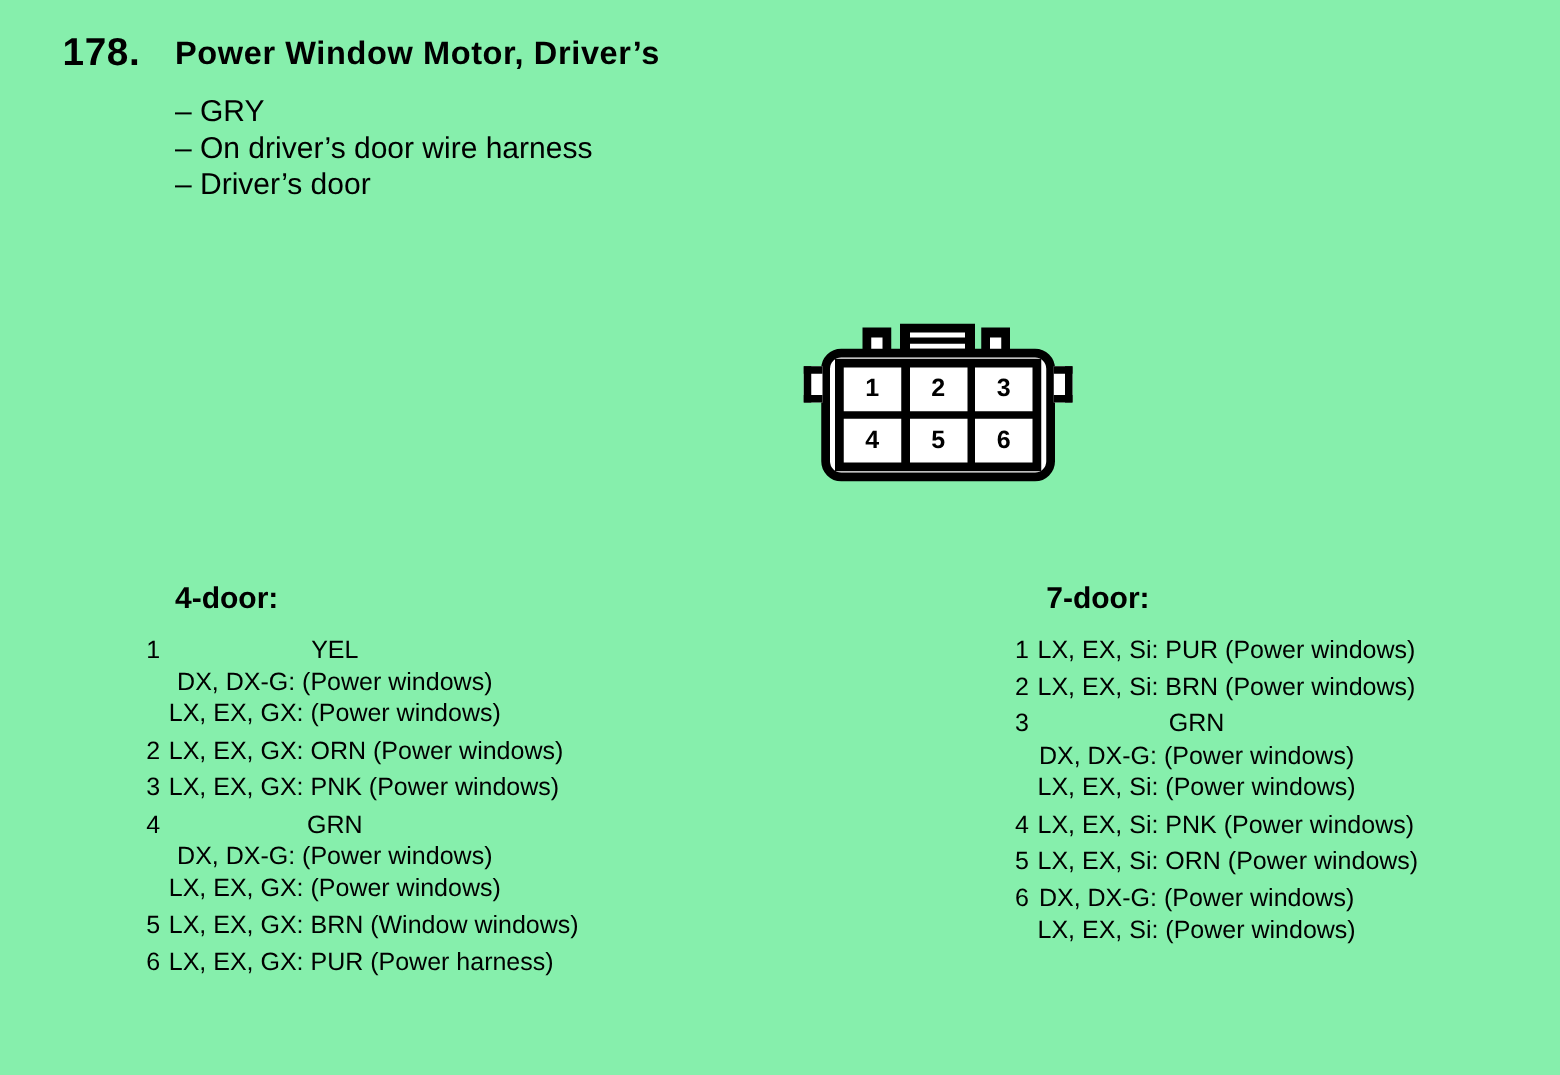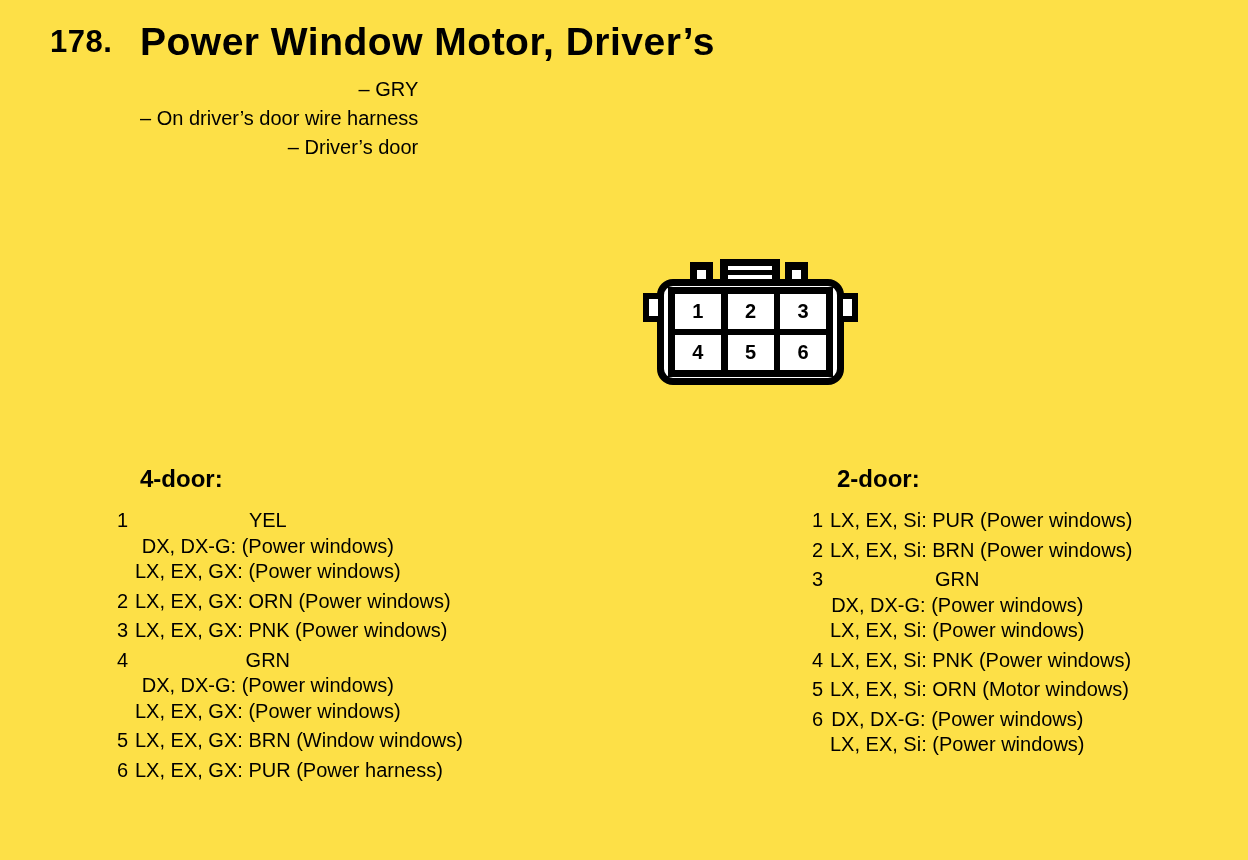--- a/index.html
+++ b/index.html
@@ -1,40 +1,40 @@
 <!DOCTYPE html>
 <html><head>
 <meta charset="utf-8">
 <style>
   * { margin: 0; padding: 0; box-sizing: border-box; }
   html, body { background: #ffffff; }
   .page {
     position: relative;
     width: 1248px;
     height: 860px;
-    background: #fde047;
+    background: #86efac;
     color: #000000;
     font-family: "Liberation Sans", "DejaVu Sans", sans-serif;
     overflow: hidden;
   }
 
   
   .item-no {
     position: absolute; left: 50px; top: 24px;
     font-size: 31px; font-weight: bold; line-height: 36px;
     letter-spacing: 0.5px;
   }
   .title-text {
     position: absolute; left: 140px; top: 24px;
-    font-size: 39px; font-weight: bold; line-height: 36px;
+    font-size: 26px; font-weight: bold; line-height: 36px;
     letter-spacing: 0.5px; white-space: nowrap;
   }
   .details {
     position: absolute; left: 140px; top: 75px;
-    font-size: 20px; line-height: 29px; white-space: nowrap; text-align: right;
+    font-size: 24px; line-height: 29px; white-space: nowrap;
   }
 
   
   .connector { position: absolute; left: 0; top: 0; }
   .conn-body {
     position: absolute; left: 657px; top: 279px;
     width: 187px; height: 106px;
     border: 7px solid #000; border-radius: 16px;
     background: #fff;
   }
@@ -134,21 +134,21 @@
       <div class="pin-cell r1 c1">
           <span>5</span>
         </div>
       <div class="pin-cell r1 c2">
           <span>6</span>
         </div>
     </div>
   </div>
 
   <h2 class="col-heading h0">4-door:</h2>
-  <h2 class="col-heading h1">2-door:</h2>
+  <h2 class="col-heading h1">7-door:</h2>
   <div class="pin-list l0" id="list-0">
       <div class="entry">
         <div class="num">1</div>
         <div class="lines">
           <div>YEL</div>
           <div>DX, DX-G: (Power windows)</div>
           <div>LX, EX, GX: (Power windows)</div>
         </div>
       </div>
       <div class="entry">
@@ -207,21 +207,21 @@
       </div>
       <div class="entry">
         <div class="num">4</div>
         <div class="lines">
           <div>LX, EX, Si: PNK (Power windows)</div>
         </div>
       </div>
       <div class="entry">
         <div class="num">5</div>
         <div class="lines">
-          <div>LX, EX, Si: ORN (Motor windows)</div>
+          <div>LX, EX, Si: ORN (Power windows)</div>
         </div>
       </div>
       <div class="entry">
         <div class="num">6</div>
         <div class="lines">
           <div>DX, DX-G: (Power windows)</div>
           <div>LX, EX, Si: (Power windows)</div>
         </div>
       </div>
     </div>

